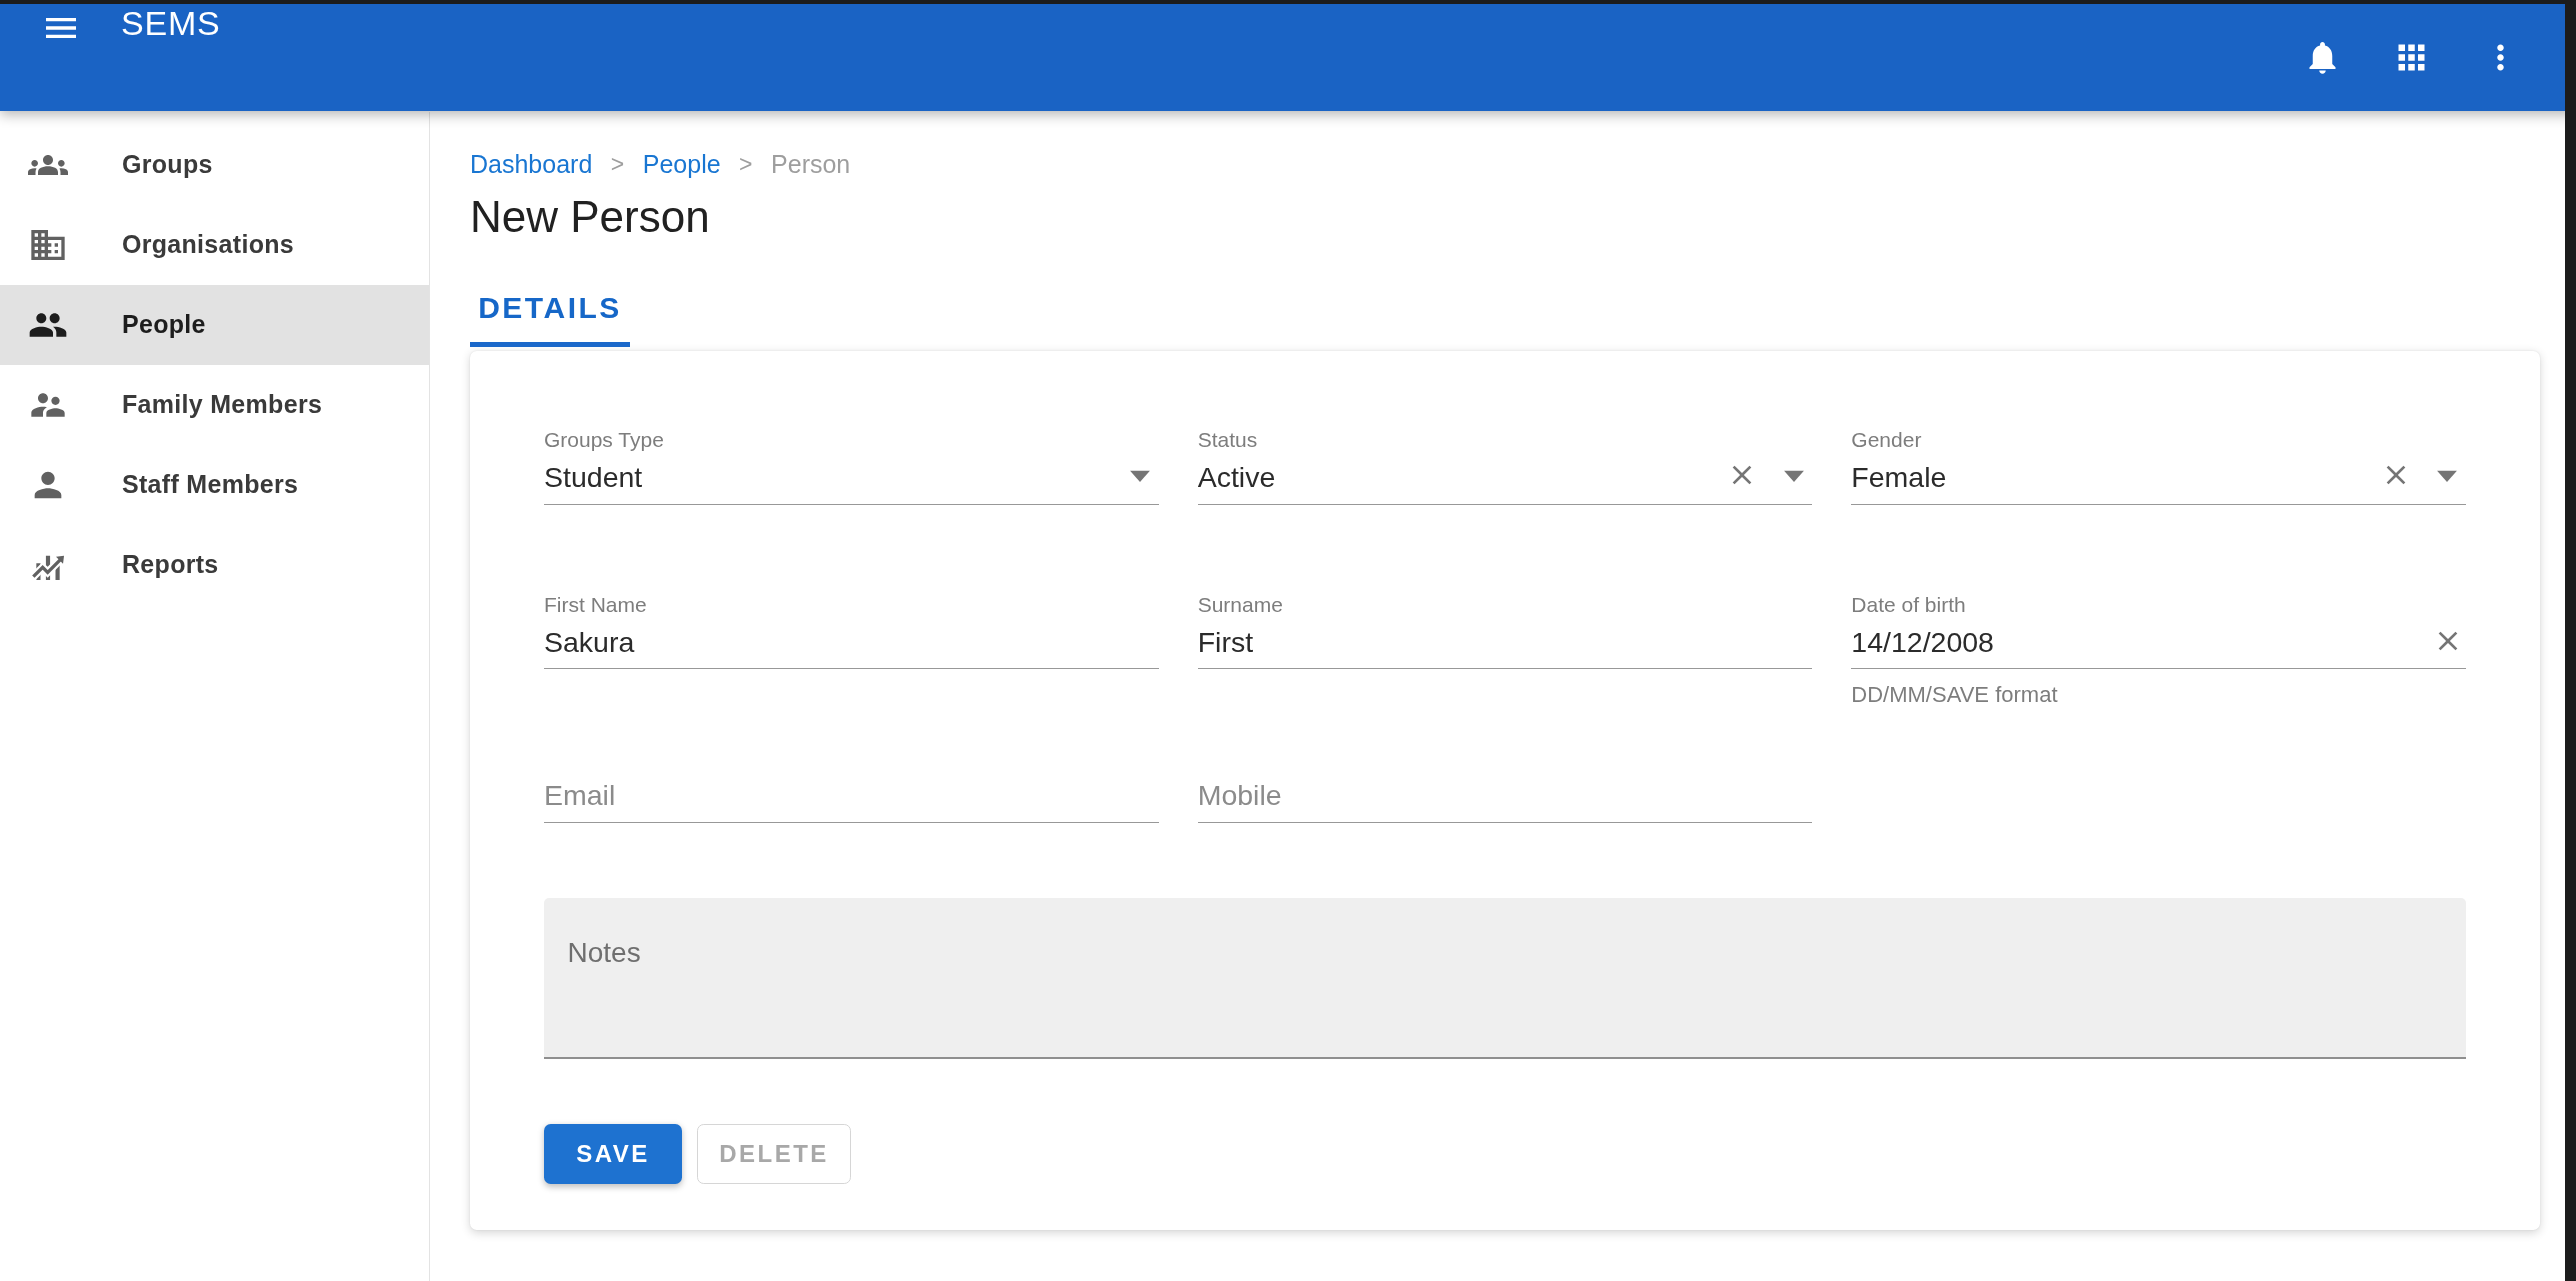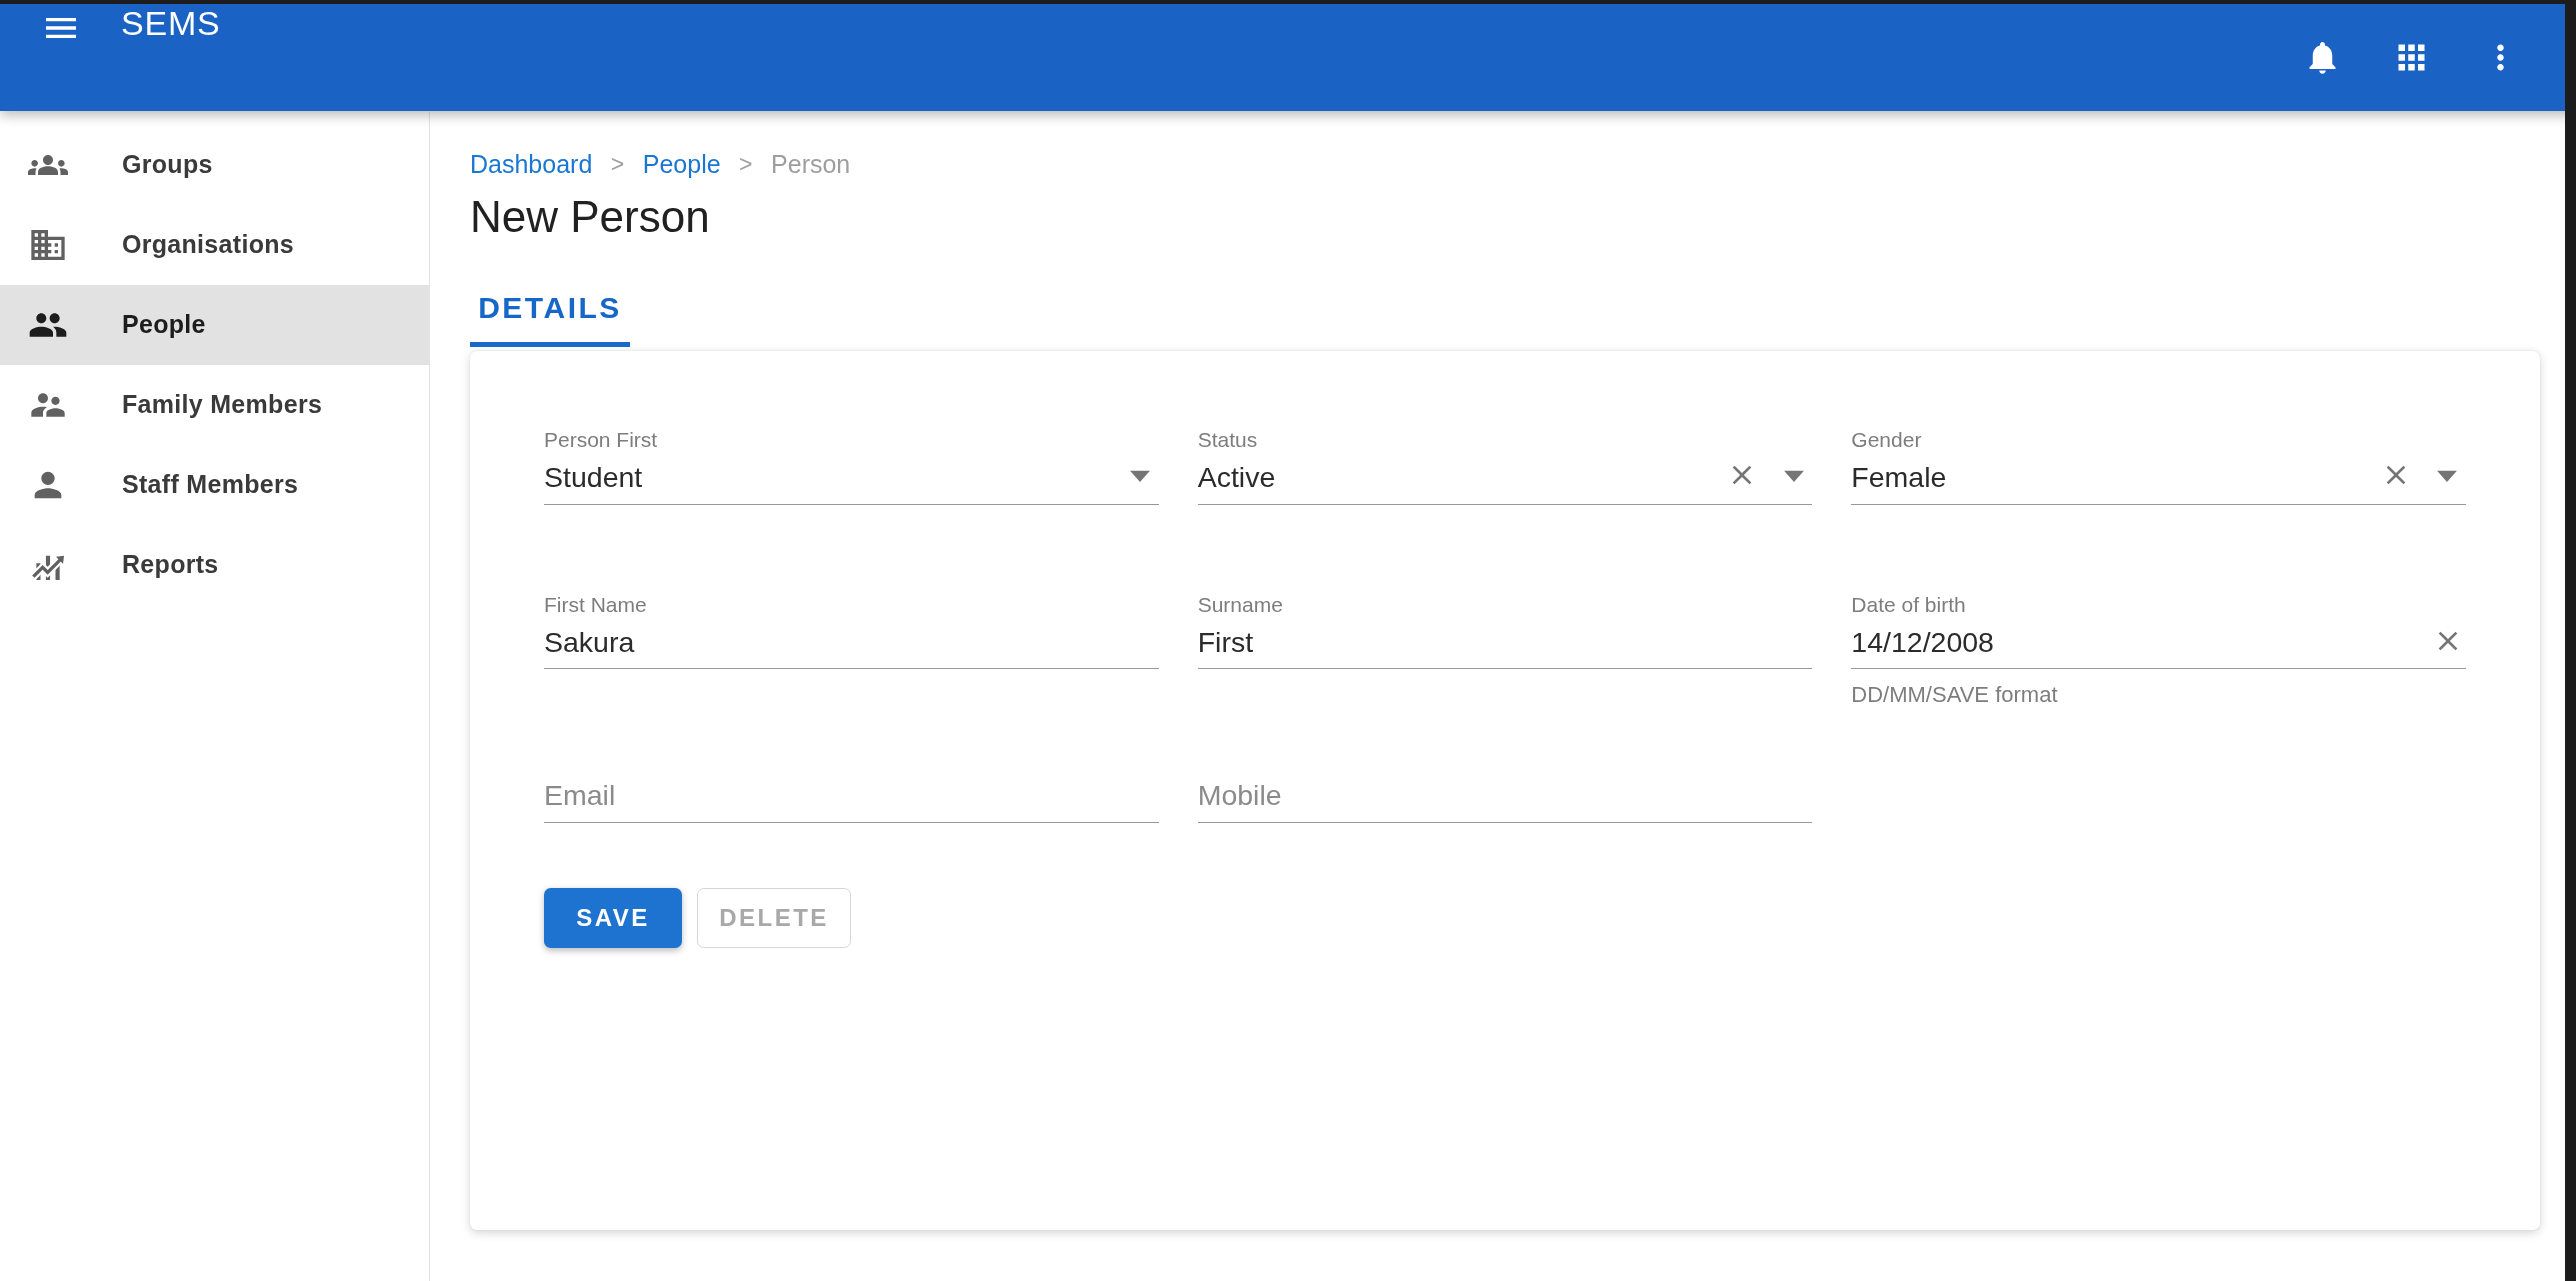--- a/index.html
+++ b/index.html
@@ -181,21 +181,21 @@
       <div class="page-title">New Person</div>
 
       <div class="tabbar">
         <div class="tab">DETAILS</div>
       </div>
 
       <div class="card">
 
         <div class="form-row row-1">
           <div class="field">
-            <span class="field-label">Person First</span>
+            <span class="field-label">Groups Type</span>
             <div class="field-value">Student</div>
             <div class="field-icons">
               <span class="ic ic-caret">
                 <svg viewBox="0 0 24 24">
                     <path d="M5 9l7 8 7-8z"></path>
                   </svg>
               </span>
             </div>
           </div>
           <div class="field">
@@ -258,20 +258,23 @@
         <div class="form-row row-3">
           <div class="field">
             <div class="field-value placeholder">Email</div>
           </div>
           <div class="field">
             <div class="field-value placeholder">Mobile</div>
           </div>
           <div></div>
         </div>
 
+        <div class="notes-box">
+          <div class="notes-placeholder">Notes</div>
+        </div>
 
         <div class="btn-row">
           <button class="btn btn-save">SAVE</button>
           <button class="btn btn-delete">DELETE</button>
         </div>
 
       </div>
     </div>
   </div>
 </div>

